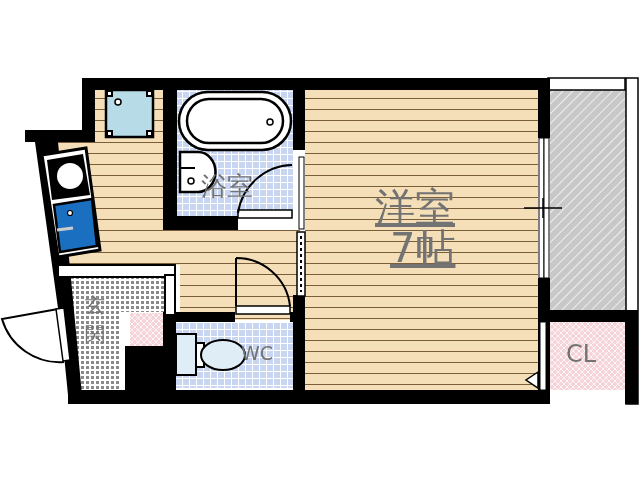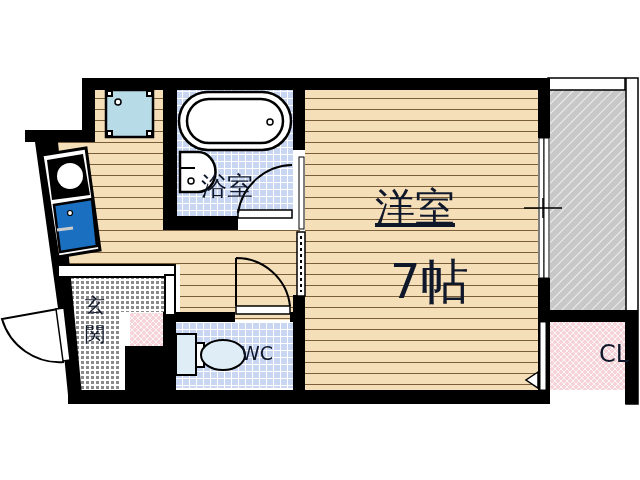--- a/index.html
+++ b/index.html
@@ -1,18 +1,18 @@
 <!DOCTYPE html>
 <html><head>
 <meta charset="utf-8">
 <style>
   html, body { margin:0; padding:0; background:#ffffff; }
   body { width:640px; height:480px; position:relative; overflow:hidden; font-family:"DejaVu Sans", sans-serif; }
   svg { position:absolute; left:0; top:0; }
-  .label { position:absolute; color:#0f172a; font-family:"DejaVu Sans", sans-serif; white-space:nowrap; line-height:1; }
+  .label { position:absolute; color:#737373; font-family:"DejaVu Sans", sans-serif; white-space:nowrap; line-height:1; }
 </style>
 </head>
 <body>
 
 <svg width="640" height="480" viewBox="0 0 640 480">
   <defs>
     <pattern id="wood" width="10" height="11" patternUnits="userSpaceOnUse">
       <rect width="10" height="11" fill="#f5dfb8"></rect>
       <line x1="0" y1="10.5" x2="10" y2="10.5" stroke="#7a5e3a" stroke-width="1"></line>
     </pattern>
@@ -135,18 +135,18 @@
   <rect x="539" y="138" width="5" height="140" fill="#fff" stroke="#000" stroke-width="1"></rect>
   <rect x="544" y="138" width="5" height="140" fill="#fff" stroke="#000" stroke-width="1"></rect>
   <line x1="524" y1="208" x2="562" y2="208" stroke="#000" stroke-width="1.5"></line>
   <line x1="543" y1="198" x2="543" y2="218" stroke="#000" stroke-width="1.5"></line>
 
   <rect x="540" y="322" width="6" height="68" fill="#fff" stroke="#000" stroke-width="1"></rect>
   <polygon points="538,372 526,380 538,388" fill="#fff" stroke="#000" stroke-width="1.5"></polygon>
 </svg>
 
 <div class="label" style="left:375px; top:187px; font-size:40px;text-decoration:underline;">洋室</div>
-<div class="label" style="left:390px; top:257px; font-size:48px;">7帖</div>
+<div class="label" style="left:390px; top:228px; font-size:40px;text-decoration:underline;">7帖</div>
 <div class="label" style="left:201px; top:173px; font-size:26px;">浴室</div>
 <div class="label" style="left:241px; top:344px; font-size:19px;">WC</div>
 <div class="label" style="left:85px; top:295px; font-size:20px;">玄</div>
 <div class="label" style="left:85px; top:324px; font-size:20px;">関</div>
-<div class="label" style="left:566px; top:342px; font-size:24px;margin-left:33px;">CL</div>
+<div class="label" style="left:566px; top:342px; font-size:24px;">CL</div>
 
 </body></html>

